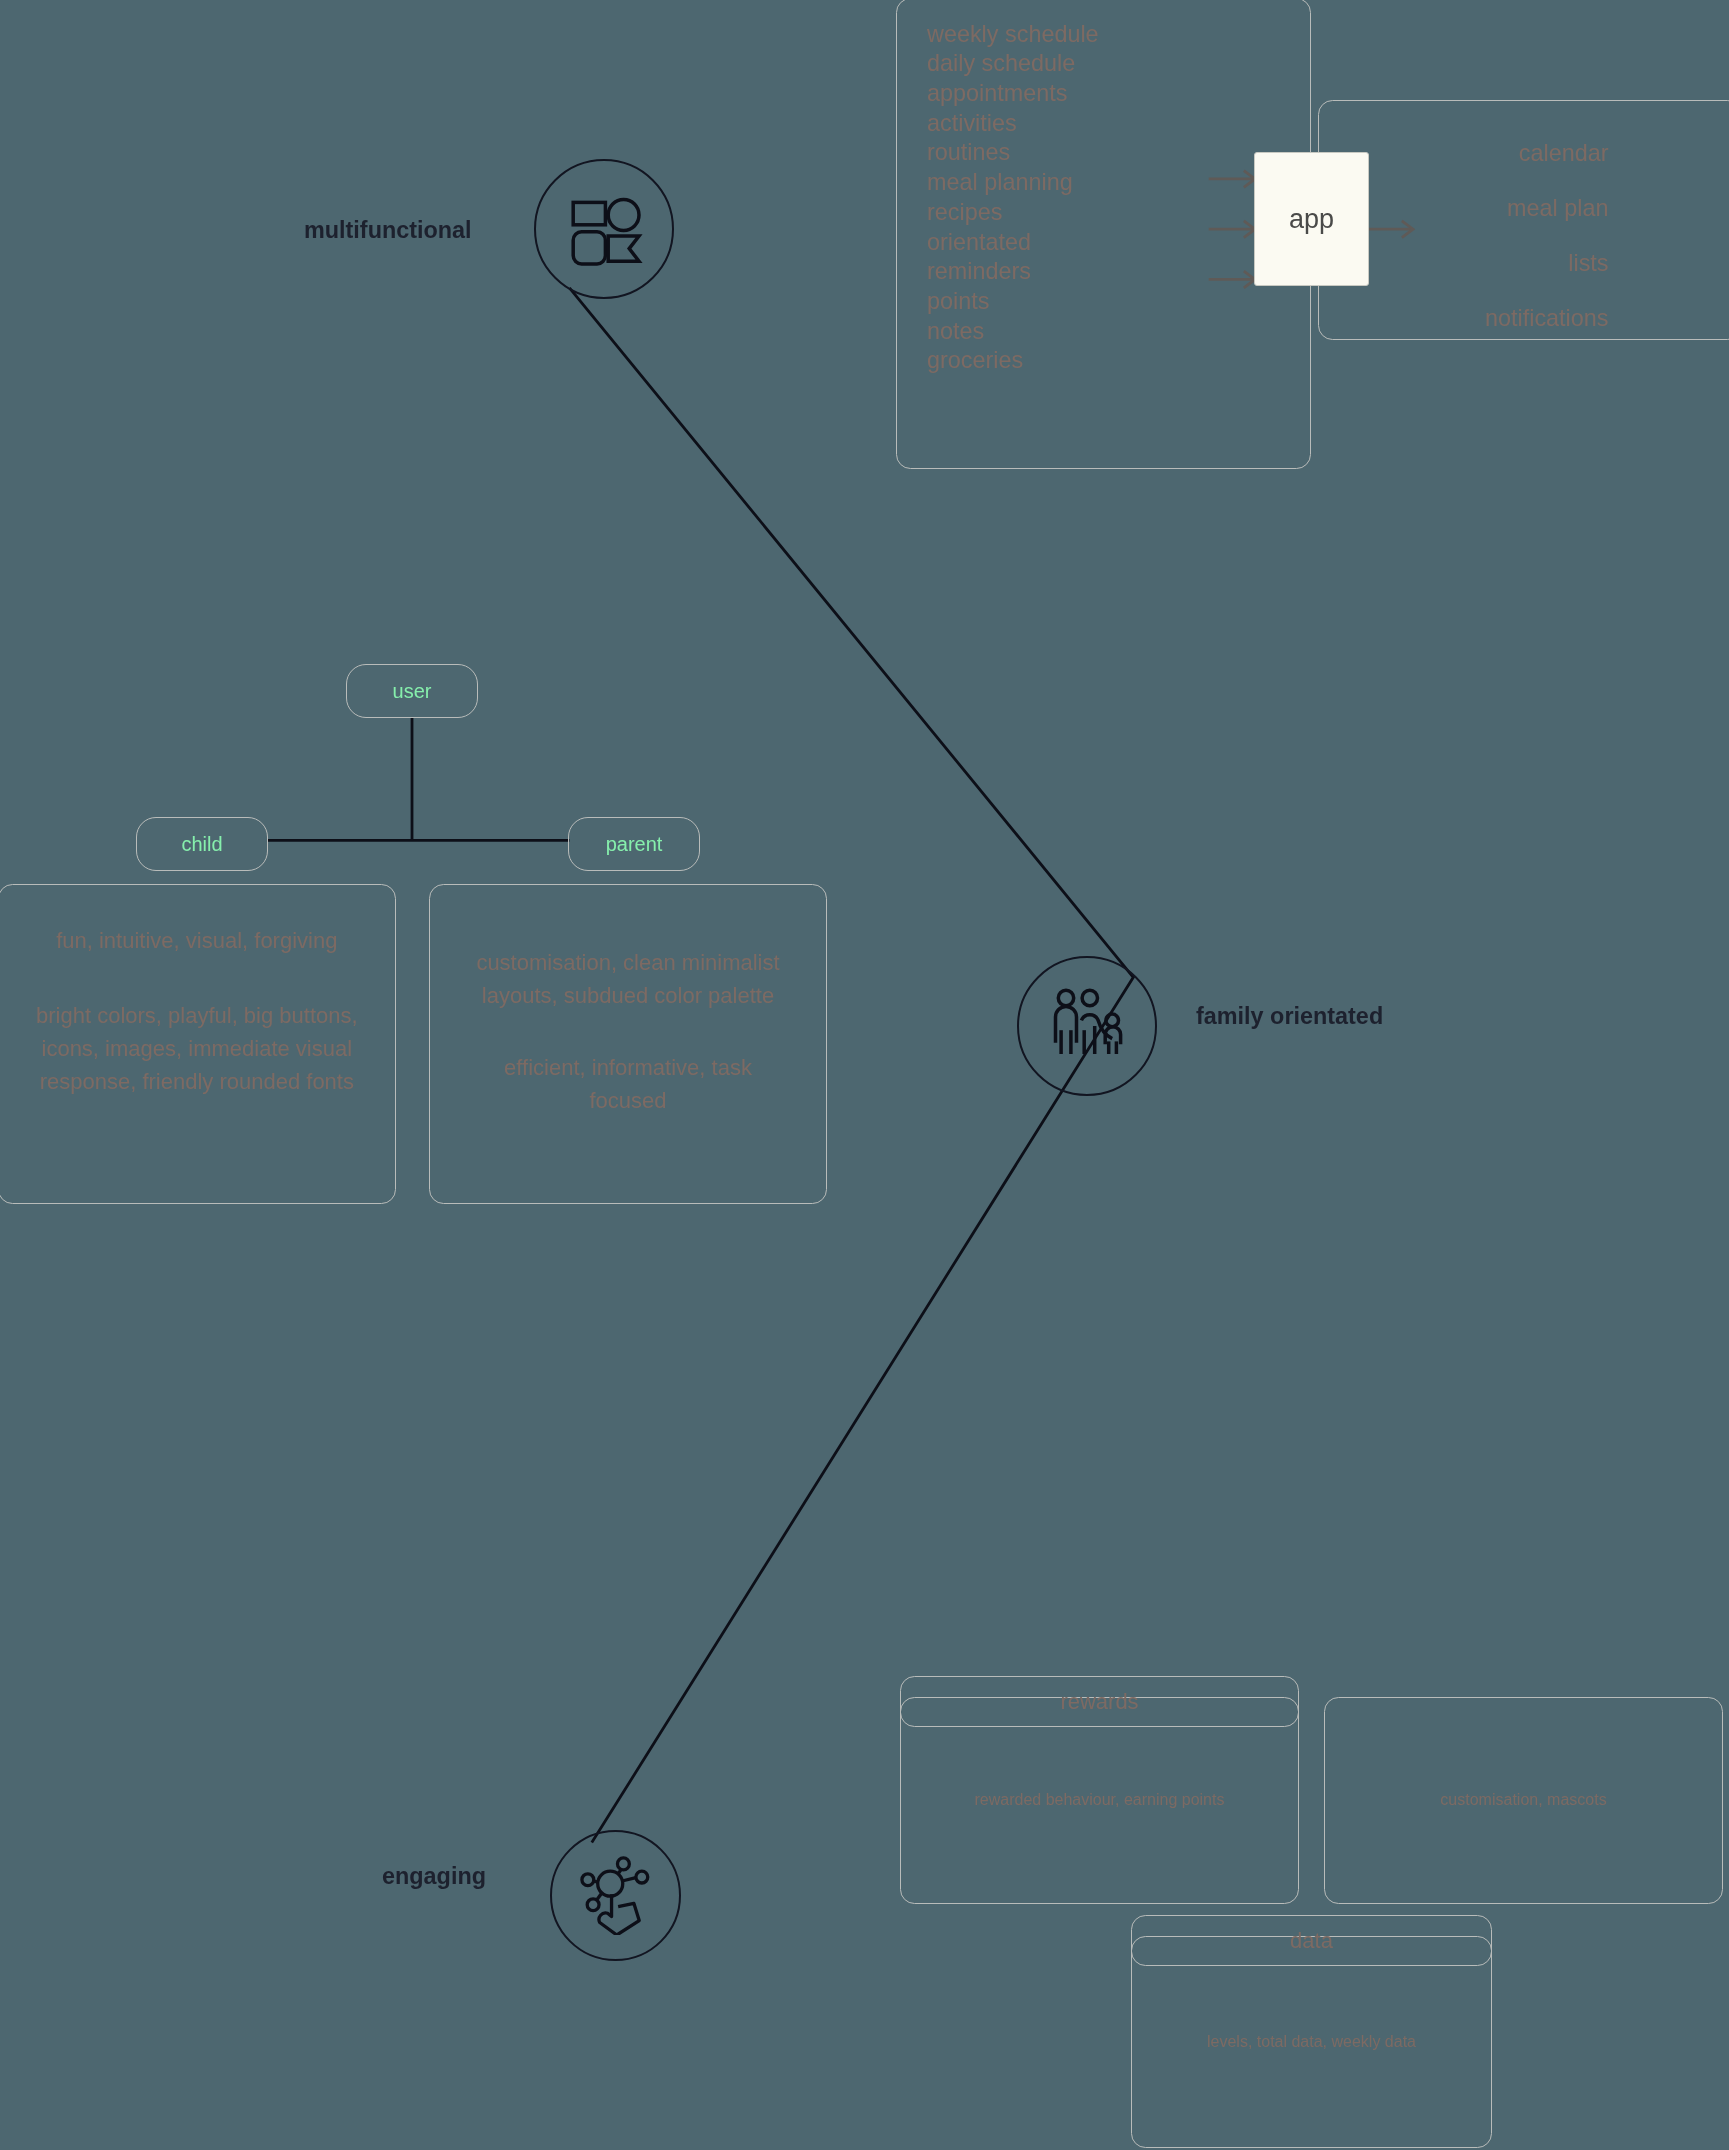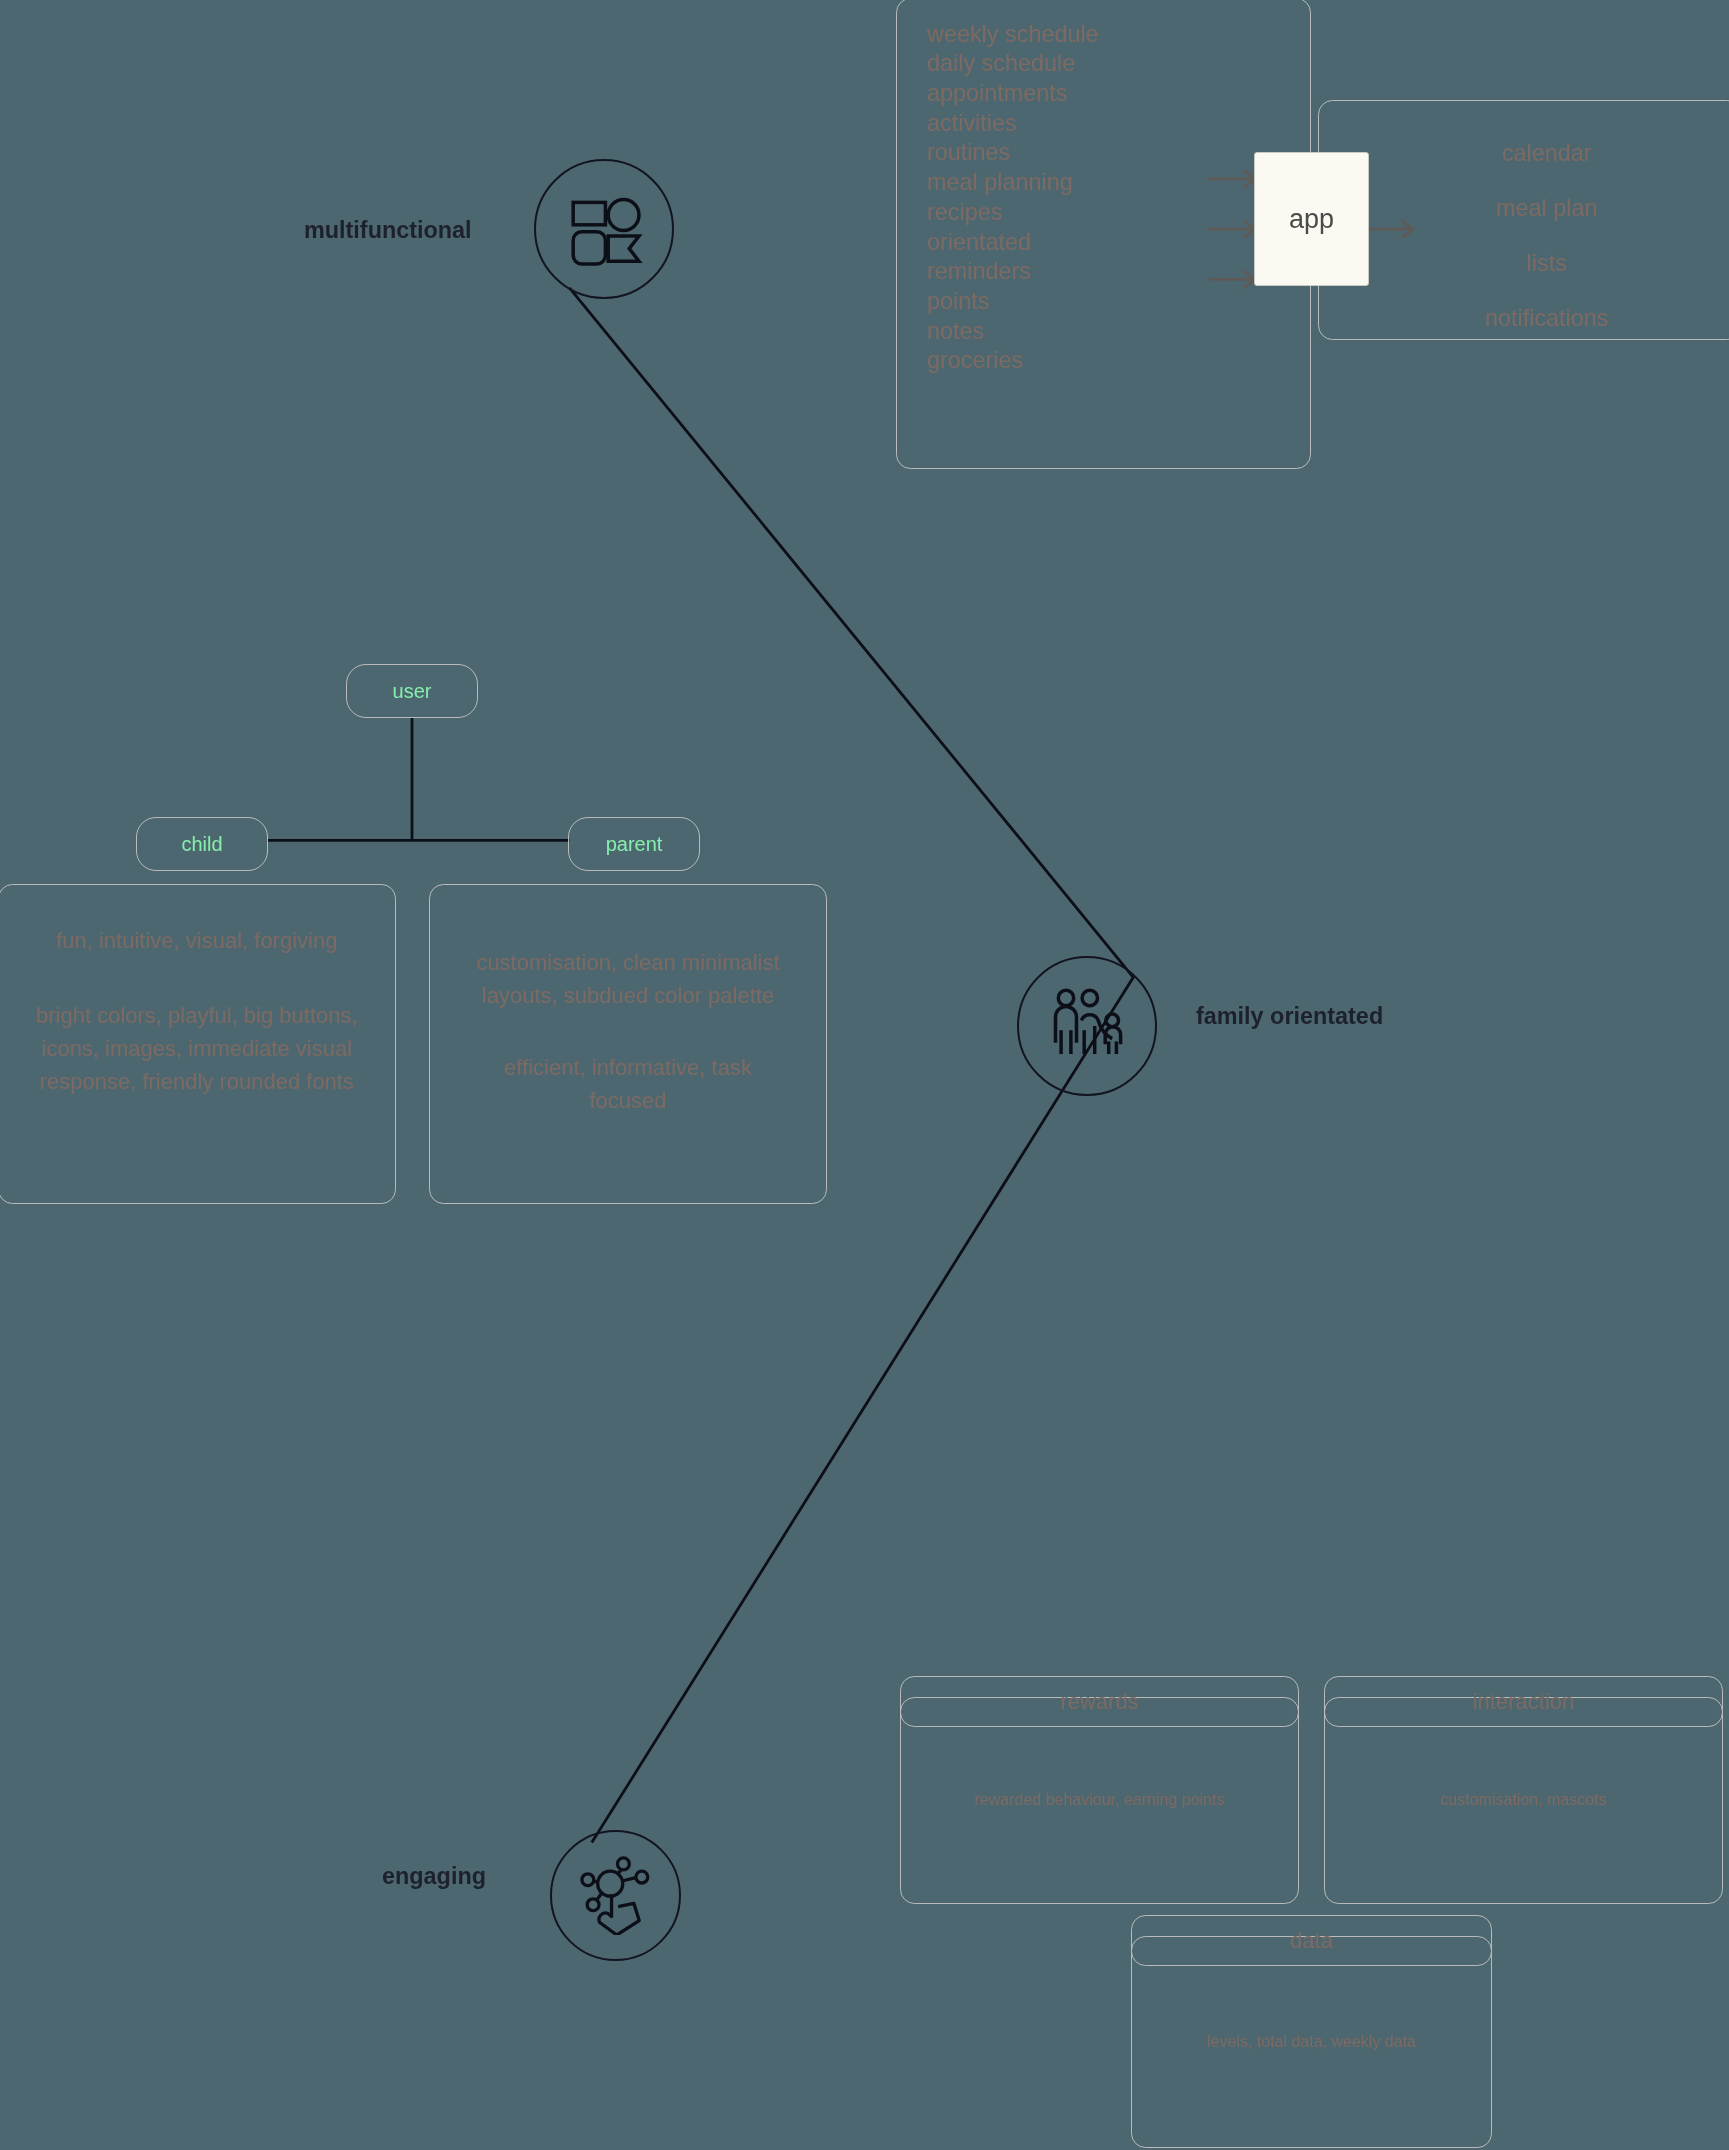--- a/index.html
+++ b/index.html
@@ -76,21 +76,21 @@
     font-size:23.4px;
     line-height:1.27;
     white-space:nowrap;
   }
   .rlist{
     position:absolute;
     color:#7d6a63;
     font-size:23.4px;
     line-height:2.35;
     white-space:nowrap;
-    text-align:center;
+    text-align:right;
   }
 
   
   .hbox-head{
     position:absolute;
     border:1.7px solid #b9bcba;
     border-radius:14.5px;
     box-sizing:border-box;
     display:flex;align-items:center;justify-content:center;
     color:#7d6a63;font-size:22px;
@@ -229,23 +229,20 @@
   <div class="hbox-body" style="left:900px;top:1697px;width:399px;height:207px;">
     <span style="display:block;width:268px;">rewarded behaviour, earning points</span>
   </div>
   <div class="hbox-head" style="left:900px;top:1676px;width:399px;height:51px;">
     <span>rewards</span>
   </div>
 
   <div class="hbox-body" style="left:1324px;top:1697px;width:399px;height:207px;">
     <span style="display:block;width:223px;">customisation, mascots</span>
   </div>
-  <div class="hbox-head" style="left:1324px;top:1676px;width:399px;height:51px;">
-    <span>interaction</span>
-  </div>
 
   <div class="hbox-body" style="left:1131px;top:1936px;width:361px;height:212px;">
     <span style="display:block;width:223px;">levels, total data, weekly data</span>
   </div>
   <div class="hbox-head" style="left:1131px;top:1915px;width:361px;height:51px;">
     <span>data</span>
   </div>
 
 </div>
 

